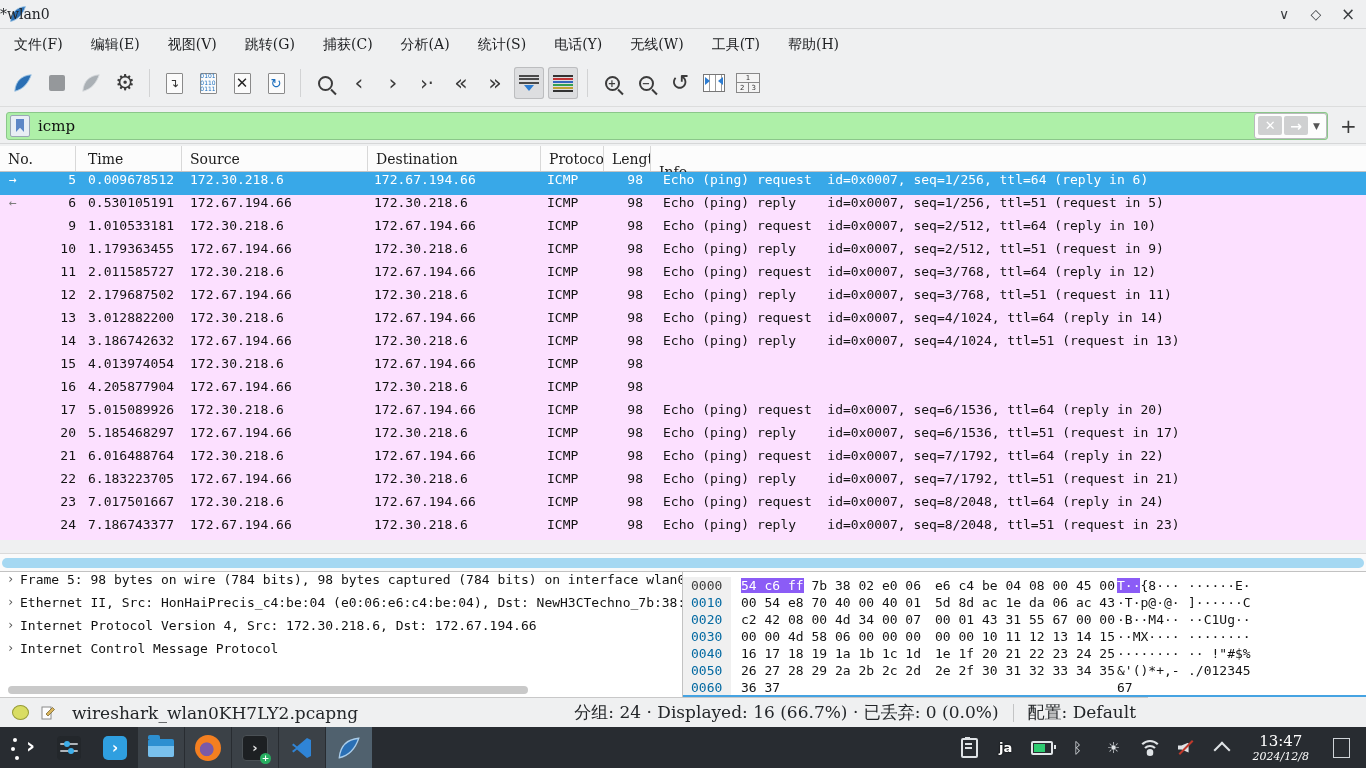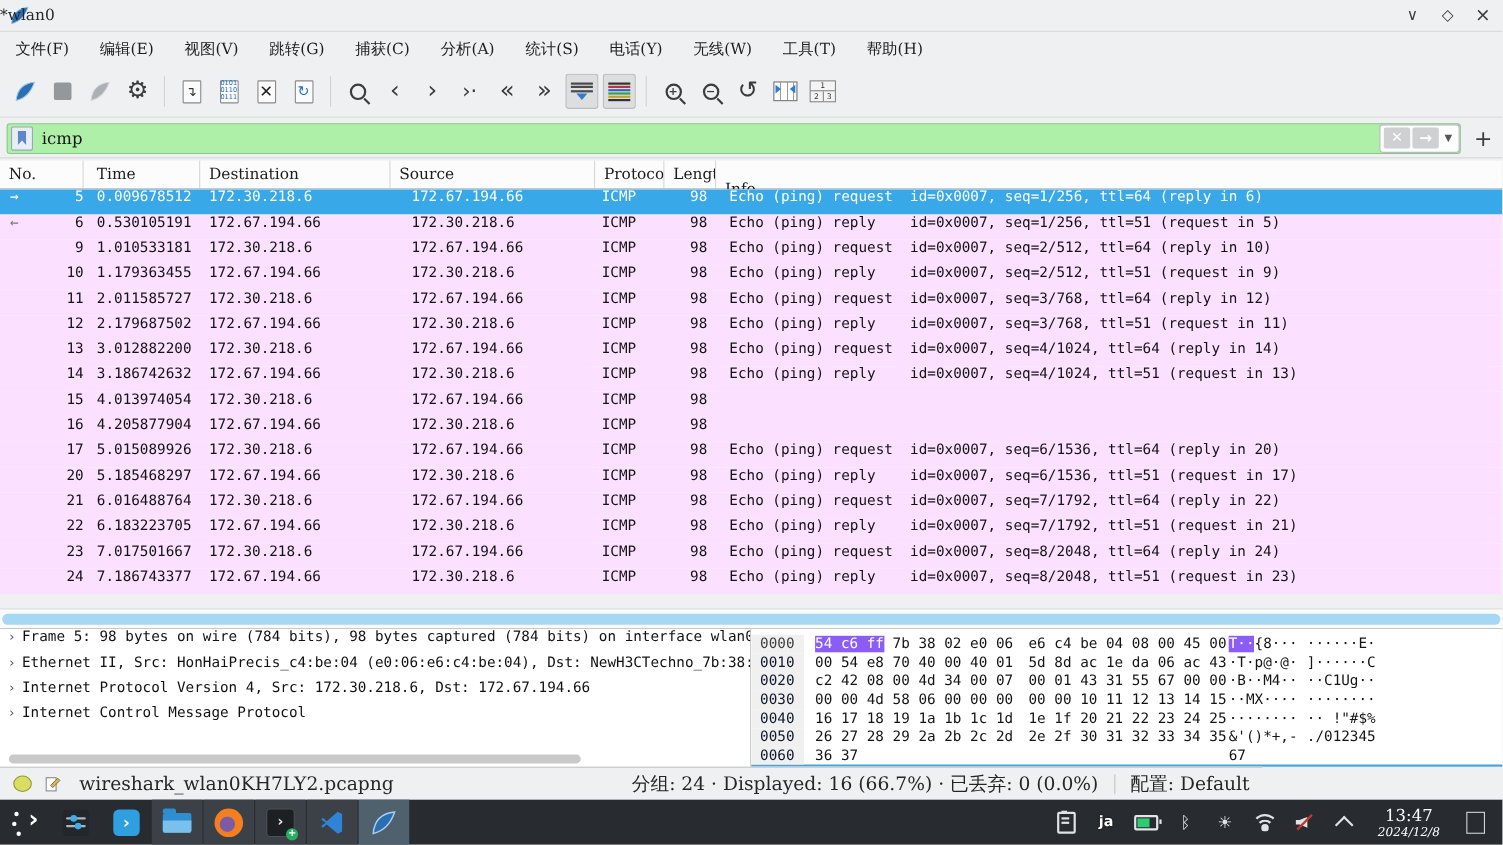--- a/index.html
+++ b/index.html
@@ -114,21 +114,21 @@
     background:#fff;display:flex;}
   #detailpane{width:683px;height:100%;border-right:1px solid #c2c2c2;box-sizing:border-box;position:relative;
     background:#fff;overflow:hidden;}
   .dline{height:23px;line-height:23px;font:13px "DejaVu Sans Mono",monospace;color:#111;
     white-space:pre;overflow:hidden;position:relative;padding-left:20px;}
   .dline .tw{position:absolute;left:7px;top:0;color:#555;font-size:12px;}
   #detailpane .dscroll{position:absolute;left:8px;bottom:3px;width:520px;height:8px;background:#c9c9c9;border-radius:4px;}
   #hexpane{flex:1;height:100%;position:relative;background:#fff;border-bottom:2px solid #45a3e2;
     box-sizing:border-box;overflow:hidden;padding-top:5px;}
   .hexline{display:flex;font:13px "DejaVu Sans Mono",monospace;line-height:17px;white-space:pre;color:#141414;}
-  .hexline .off{width:36px;padding:0 4px 0 8px;background:#f0f0f0;color:#0f172a;flex-shrink:0;}
+  .hexline .off{width:36px;padding:0 4px 0 8px;background:#f0f0f0;color:#0369a1;flex-shrink:0;}
   .hexline.sel .off{color:#3d3d3d;}
   .hexline .h1{margin-left:10px;width:182px;flex-shrink:0;}
   .hexline .h2{margin-left:12px;width:182px;flex-shrink:0;}
   .hexline .a1{width:64px;flex-shrink:0;}
   .hexline .a2{margin-left:7px;}
   .hl{background:#8b5cf6;color:#fff;}
 
   
   #statusbar{left:0;top:697px;width:1148px;height:30px;background:#eff0f1;border-top:1px solid #c8c8c8;
     display:flex;align-items:center;font-size:17px;color:#232629;box-sizing:border-box;}
@@ -354,25 +354,25 @@
     <span class="addbtn">+</span>
   </div>
 
   <div id="plheader" class="abs">
       <div class="hcell" style="width: 76px;">
         <span>No.</span>
       </div>
       <div class="hcell" style="width: 106px; padding-left: 4px;">
         <span>Time</span>
       </div>
+      <div class="hcell" style="width: 186px;">
+        <span>Source</span>
+      </div>
       <div class="hcell" style="width: 173px;">
         <span>Destination</span>
-      </div>
-      <div class="hcell" style="width: 186px;">
-        <span>Source</span>
       </div>
       <div class="hcell" style="width: 63px;">
         <span>Protocol</span>
       </div>
       <div class="hcell" style="width: 47px;">
         <span>Length</span>
       </div>
       <div class="hcell" style="flex: 1 1 0%; border-right: none; margin-top: 26px;">
         <span>Info</span>
       </div>

